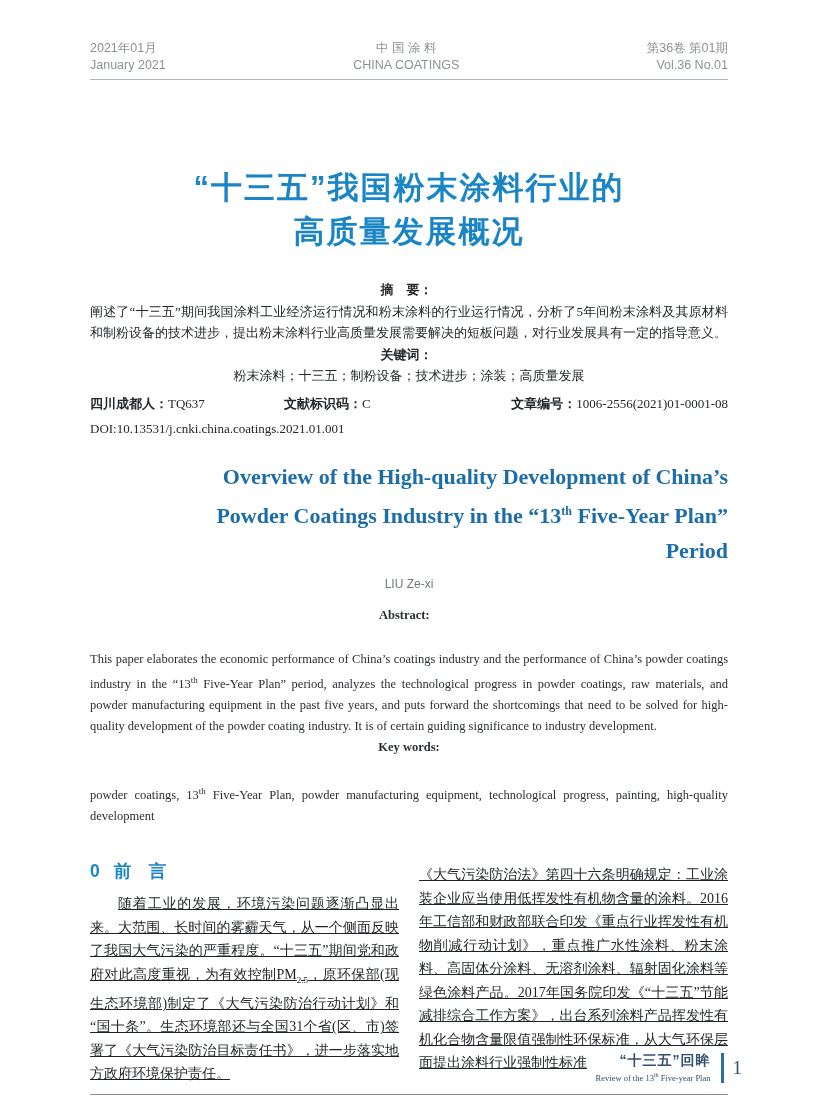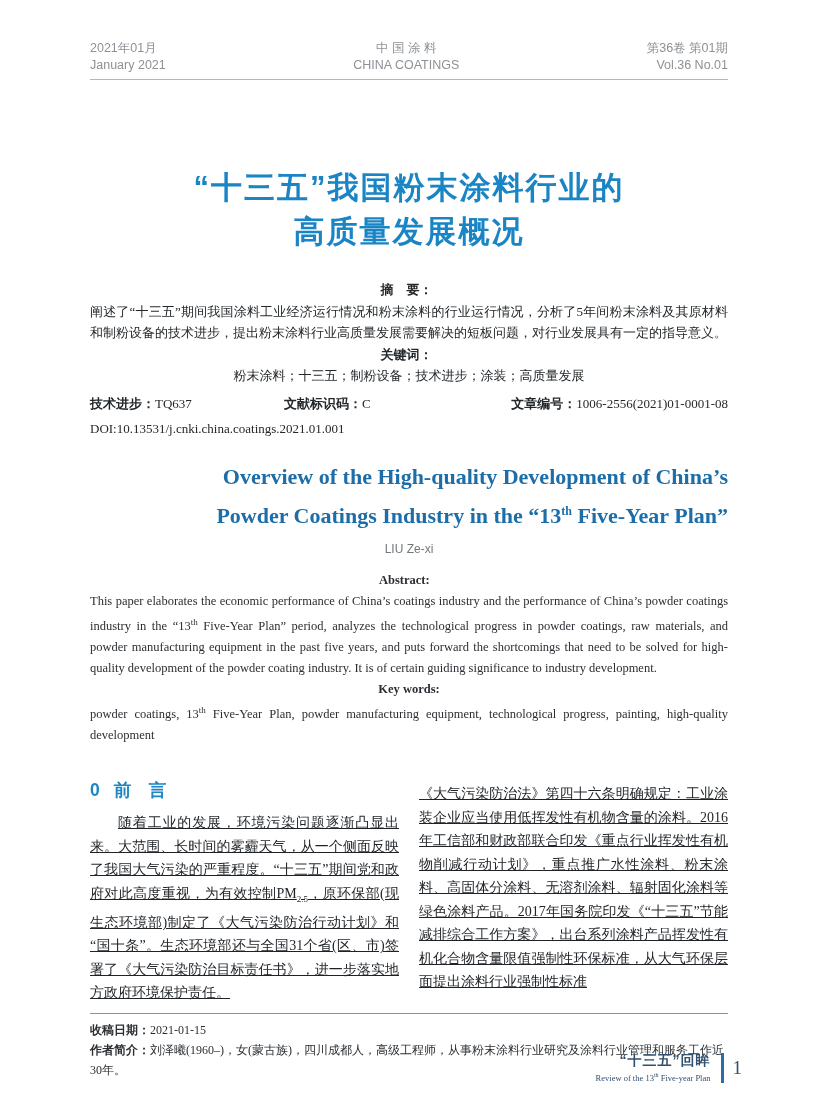--- a/index.html
+++ b/index.html
@@ -53,21 +53,21 @@
   
   .title-en { margin-top: 21px; text-align: right; font-weight: bold;
               font-size: 22px; line-height: 35px;
               color: var(--title_en_blue, #1c6da8); }
   .title-en sup { font-size: 12px; }
   .author-en { margin-top: 9px; text-align: center;
                font-family: "Liberation Sans", sans-serif;
                font-size: 12px; color: #73787c; }
 
   
-  .abs-en, .kw-en { font-size: 12.5px; line-height: 21px; color: #2b2f33; }
+  .abs-en, .kw-en { font-size: 12.5px; line-height: 21px; color: #2b2f33; gap: 23px; }
   .abs-en { margin-top: 14px; }
   .abs-en .lbl, .kw-en .lbl { min-width: 60px; font-family: "Liberation Serif", serif; }
   sup.small { font-size: 9px; }
 
   
   .columns { display: flex; gap: 20px; margin-top: 33px; color: #1f2327; }
   .col { flex: 1; min-width: 0; }
   .sec { font-family: "Liberation Sans", sans-serif; font-weight: bold;
          font-size: 17.5px; line-height: 22px; margin-bottom: 10px;
          color: var(--heading_blue, #1d85c2); }
@@ -123,34 +123,35 @@
     <span class="lbl sans">摘　要：</span>
     <span class="txt">阐述了“十三五”期间我国涂料工业经济运行情况和粉末涂料的行业运行情况，分析了5年间粉末涂料及其原材料和制粉设备的技术进步，提出粉末涂料行业高质量发展需要解决的短板问题，对行业发展具有一定的指导意义。</span>
   </div>
   <div class="hang kw-zh">
     <span class="lbl sans">关键词：</span>
     <span class="txt">粉末涂料；十三五；制粉设备；技术进步；涂装；高质量发展</span>
   </div>
 
   <div class="meta-row">
     <div class="meta-cell">
-      <span class="sans b">技术进步：</span><span>TQ637</span>
+      <span class="sans b">四川成都人：</span><span>TQ637</span>
     </div>
     <div class="meta-cell">
       <span class="sans b">文献标识码：</span><span>C</span>
     </div>
     <div class="meta-cell right">
       <span class="sans b">文章编号：</span><span>1006-2556(2021)01-0001-08</span>
     </div>
   </div>
   <div class="doi">DOI:10.13531/j.cnki.china.coatings.2021.01.001</div>
 
   <h2 class="title-en">
     <span class="tline">Overview of the High-quality Development of China’s</span>
     <span class="tline"><span>Powder Coatings Industry in the “13</span><sup>th</sup><span> Five-Year Plan”</span></span>
+    <span class="tline">Period</span>
   </h2>
   <div class="author-en">LIU Ze-xi</div>
 
   <div class="hang abs-en">
     <span class="lbl b">Abstract:</span>
     <span class="txt"><span>This paper elaborates the economic performance of China’s coatings industry and the performance of China’s powder coatings industry in the “13</span><sup class="small">th</sup><span> Five-Year Plan” period, analyzes the technological progress in powder coatings, raw materials, and powder manufacturing equipment in the past five years, and puts forward the shortcomings that need to be solved for high-quality development of the powder coating industry. It is of certain guiding significance to industry development.</span></span>
   </div>
   <div class="hang kw-en">
     <span class="lbl b">Key words:</span>
     <span class="txt"><span>powder coatings, 13</span><sup class="small">th</sup><span> Five-Year Plan, powder manufacturing equipment, technological progress, painting, high-quality development</span></span>

